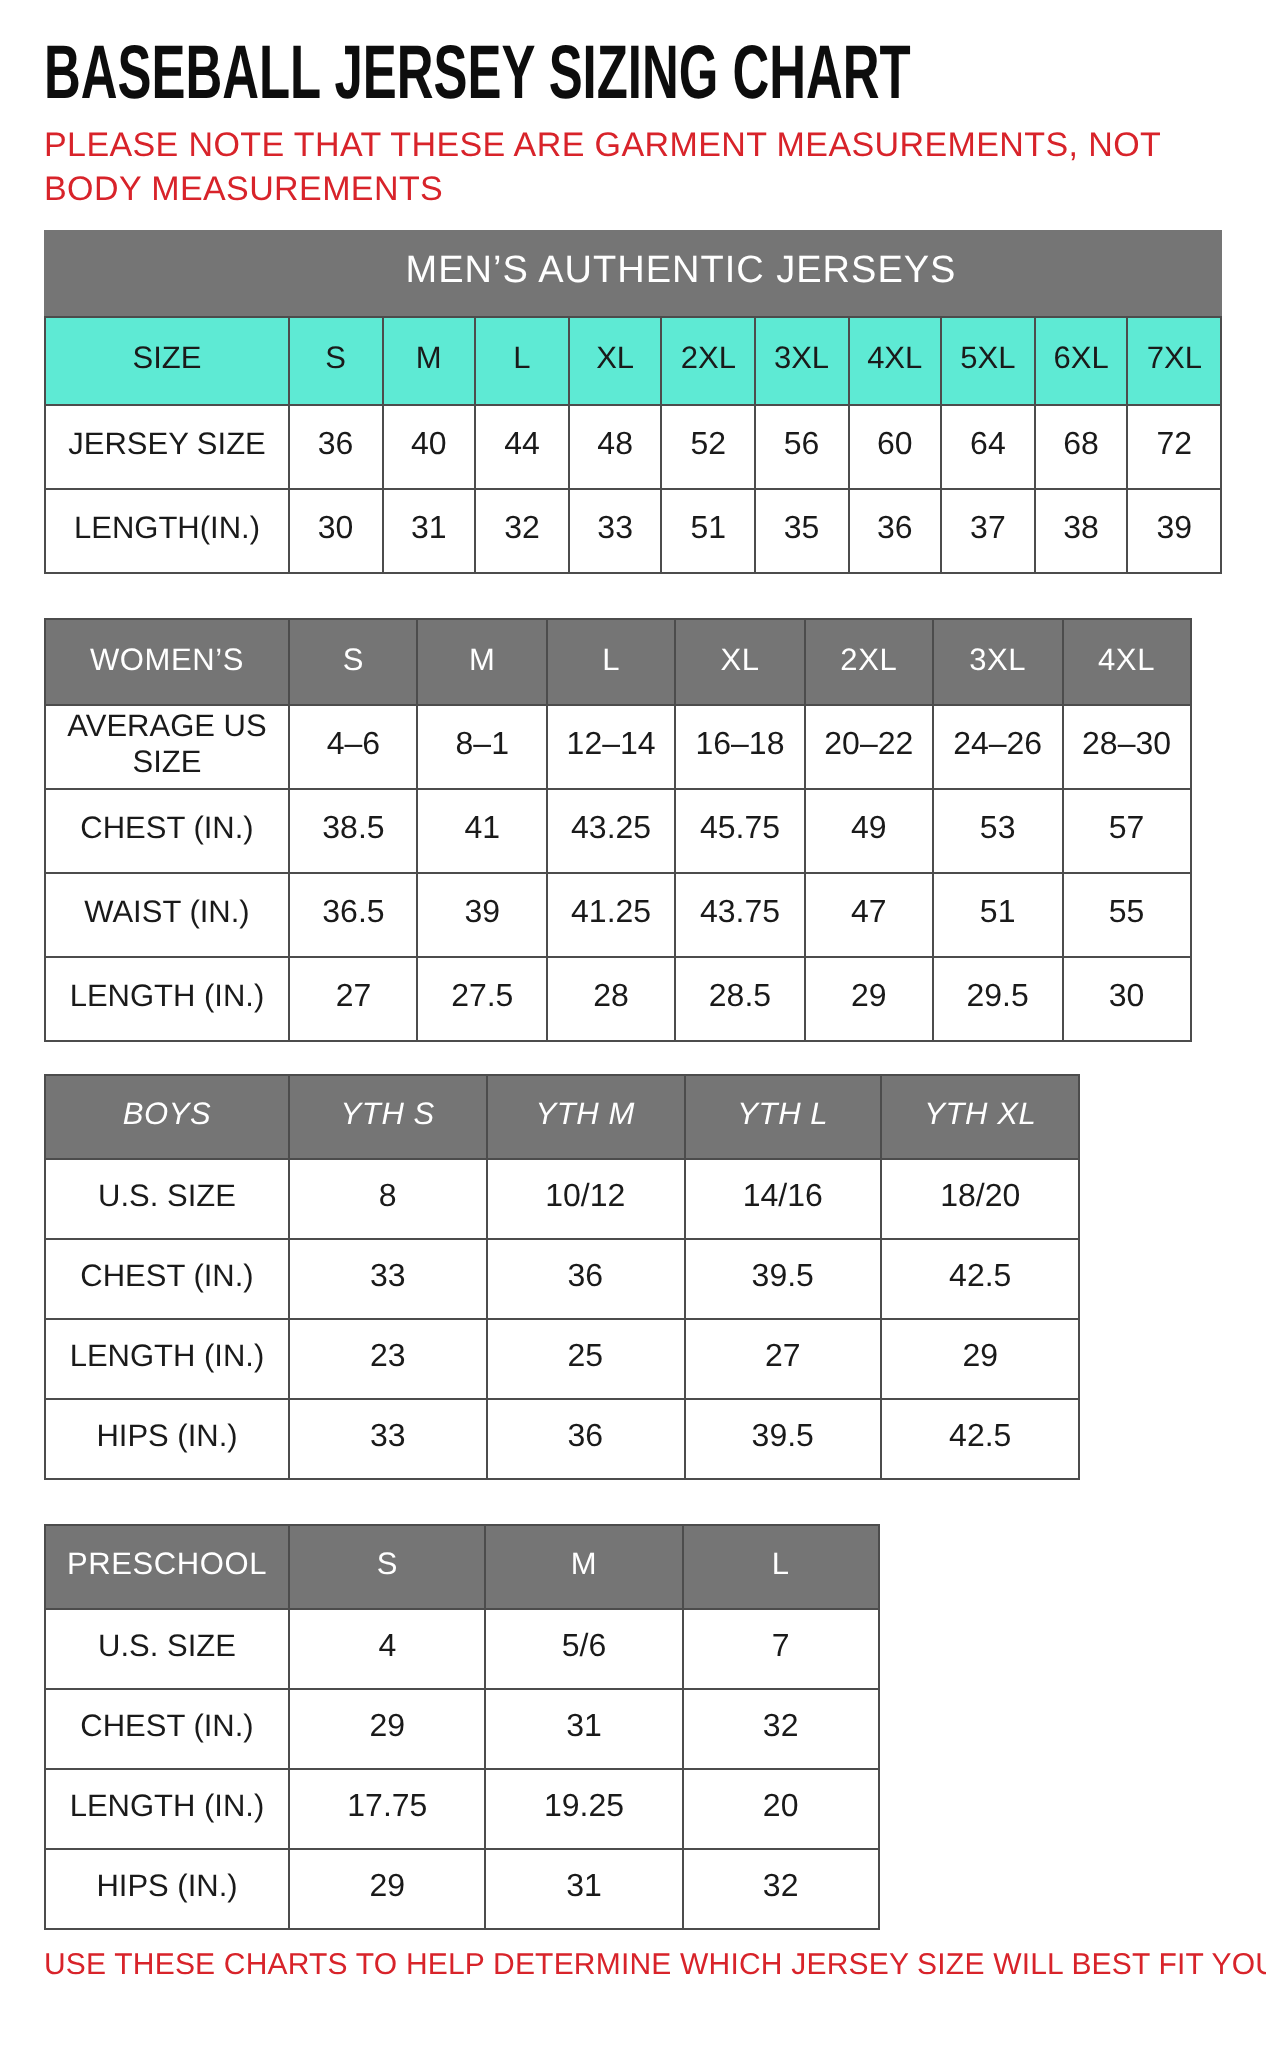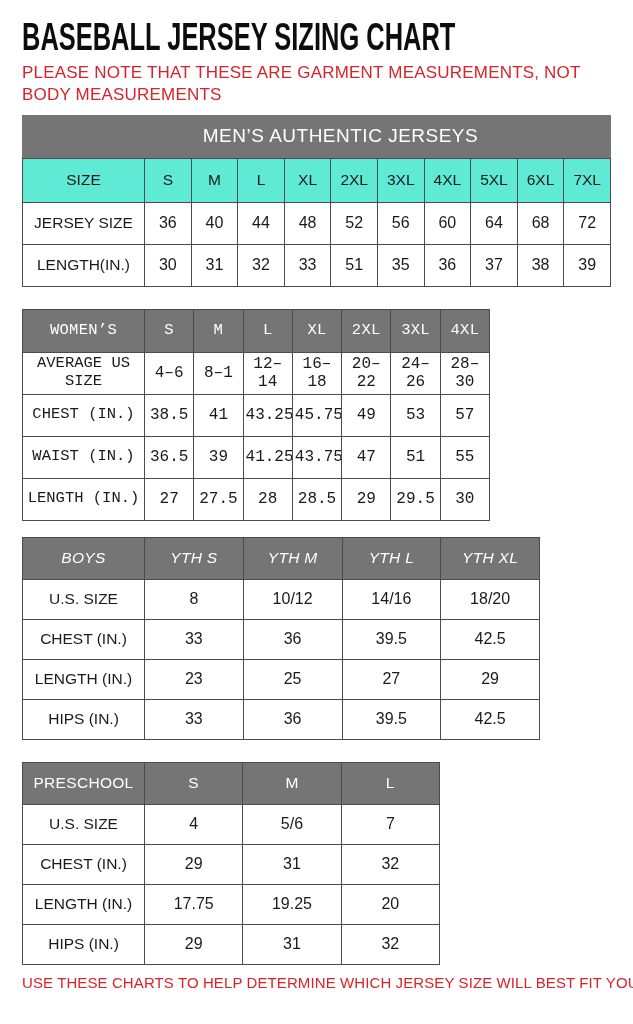--- a/index.html
+++ b/index.html
@@ -75,21 +75,21 @@
   .mens thead tr { height: 44px; }
   .mens tbody tr { height: 42px; }
   .mens thead th { background: #5eead4; }
 
   .gray-head thead th {
     background: var(--gray);
     color: #ffffff;
     letter-spacing: 0.3px;
   }
 
-  .womens { width: 468px; margin-bottom: 16px; font-family: Liberation Mono, monospace; }
+  .womens { width: 574px; margin-bottom: 16px; }
   .womens thead tr { height: 43px; }
   .womens tbody tr { height: 42px; }
 
   .boys { width: 518px; margin-bottom: 22px; }
   .boys thead tr { height: 42px; font-style: italic; }
   .boys tbody tr { height: 40px; }
 
   .preschool { width: 418px; margin-bottom: 9px; }
   .preschool thead tr { height: 42px; }
   .preschool tbody tr { height: 40px; }

